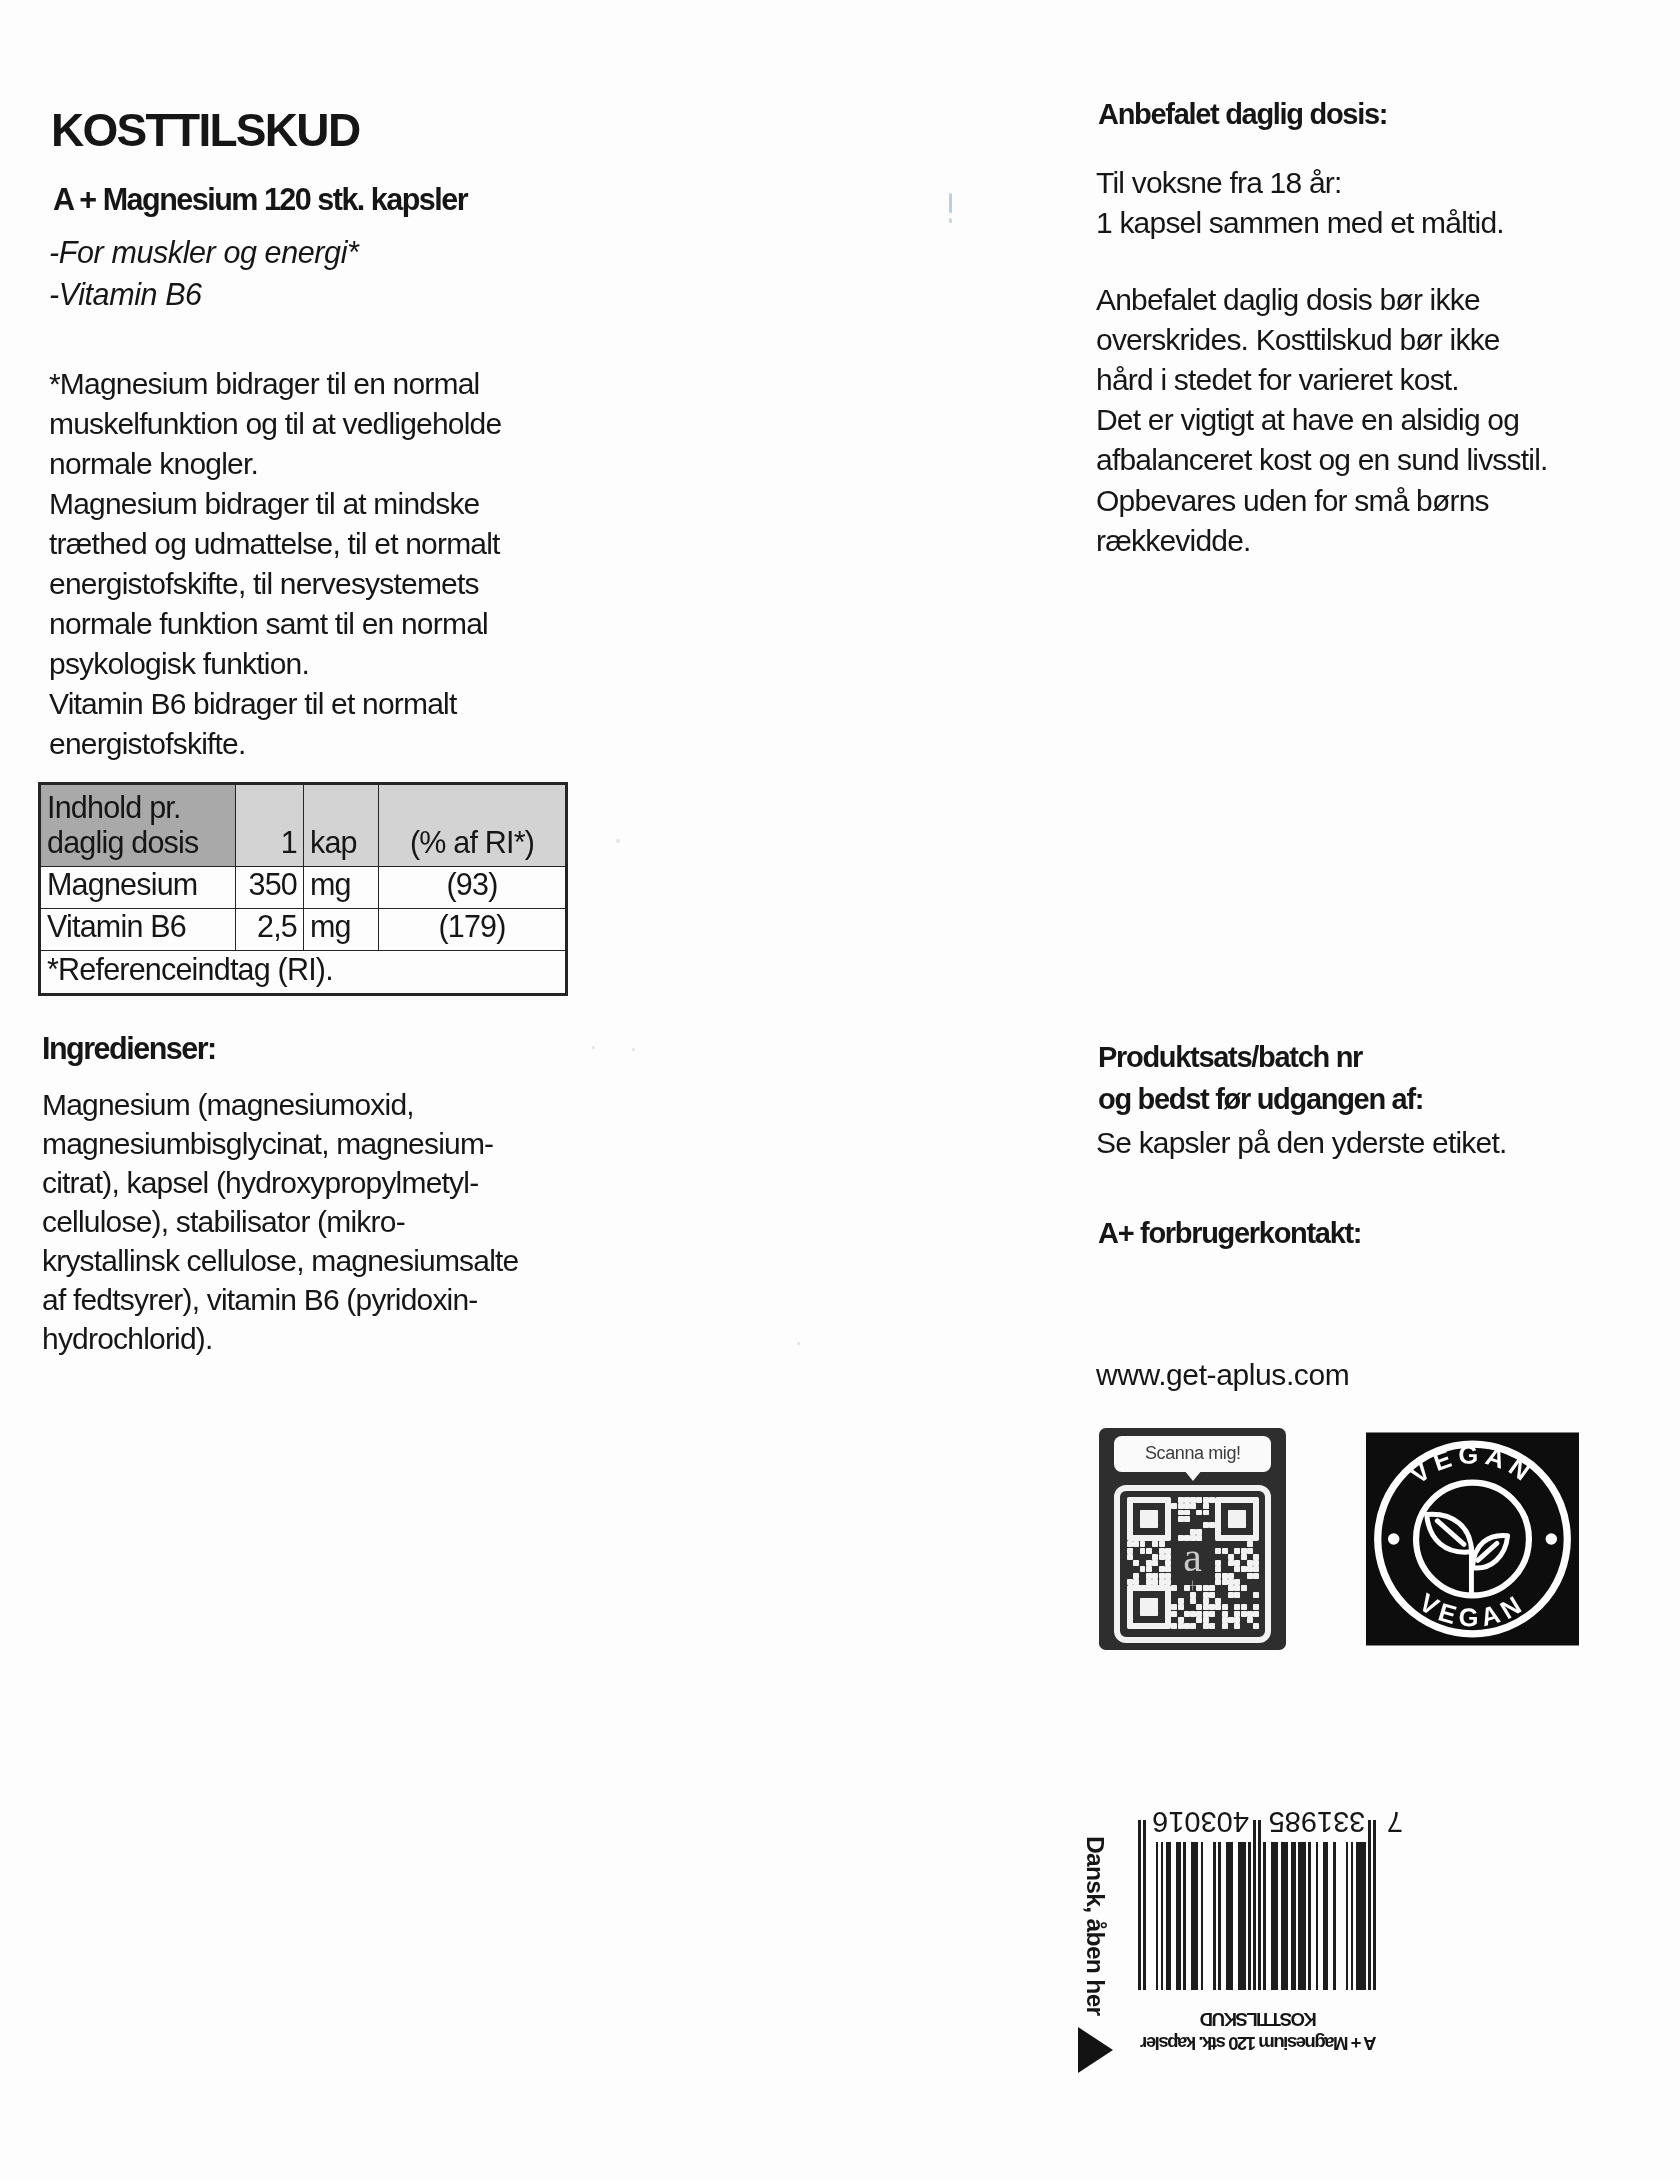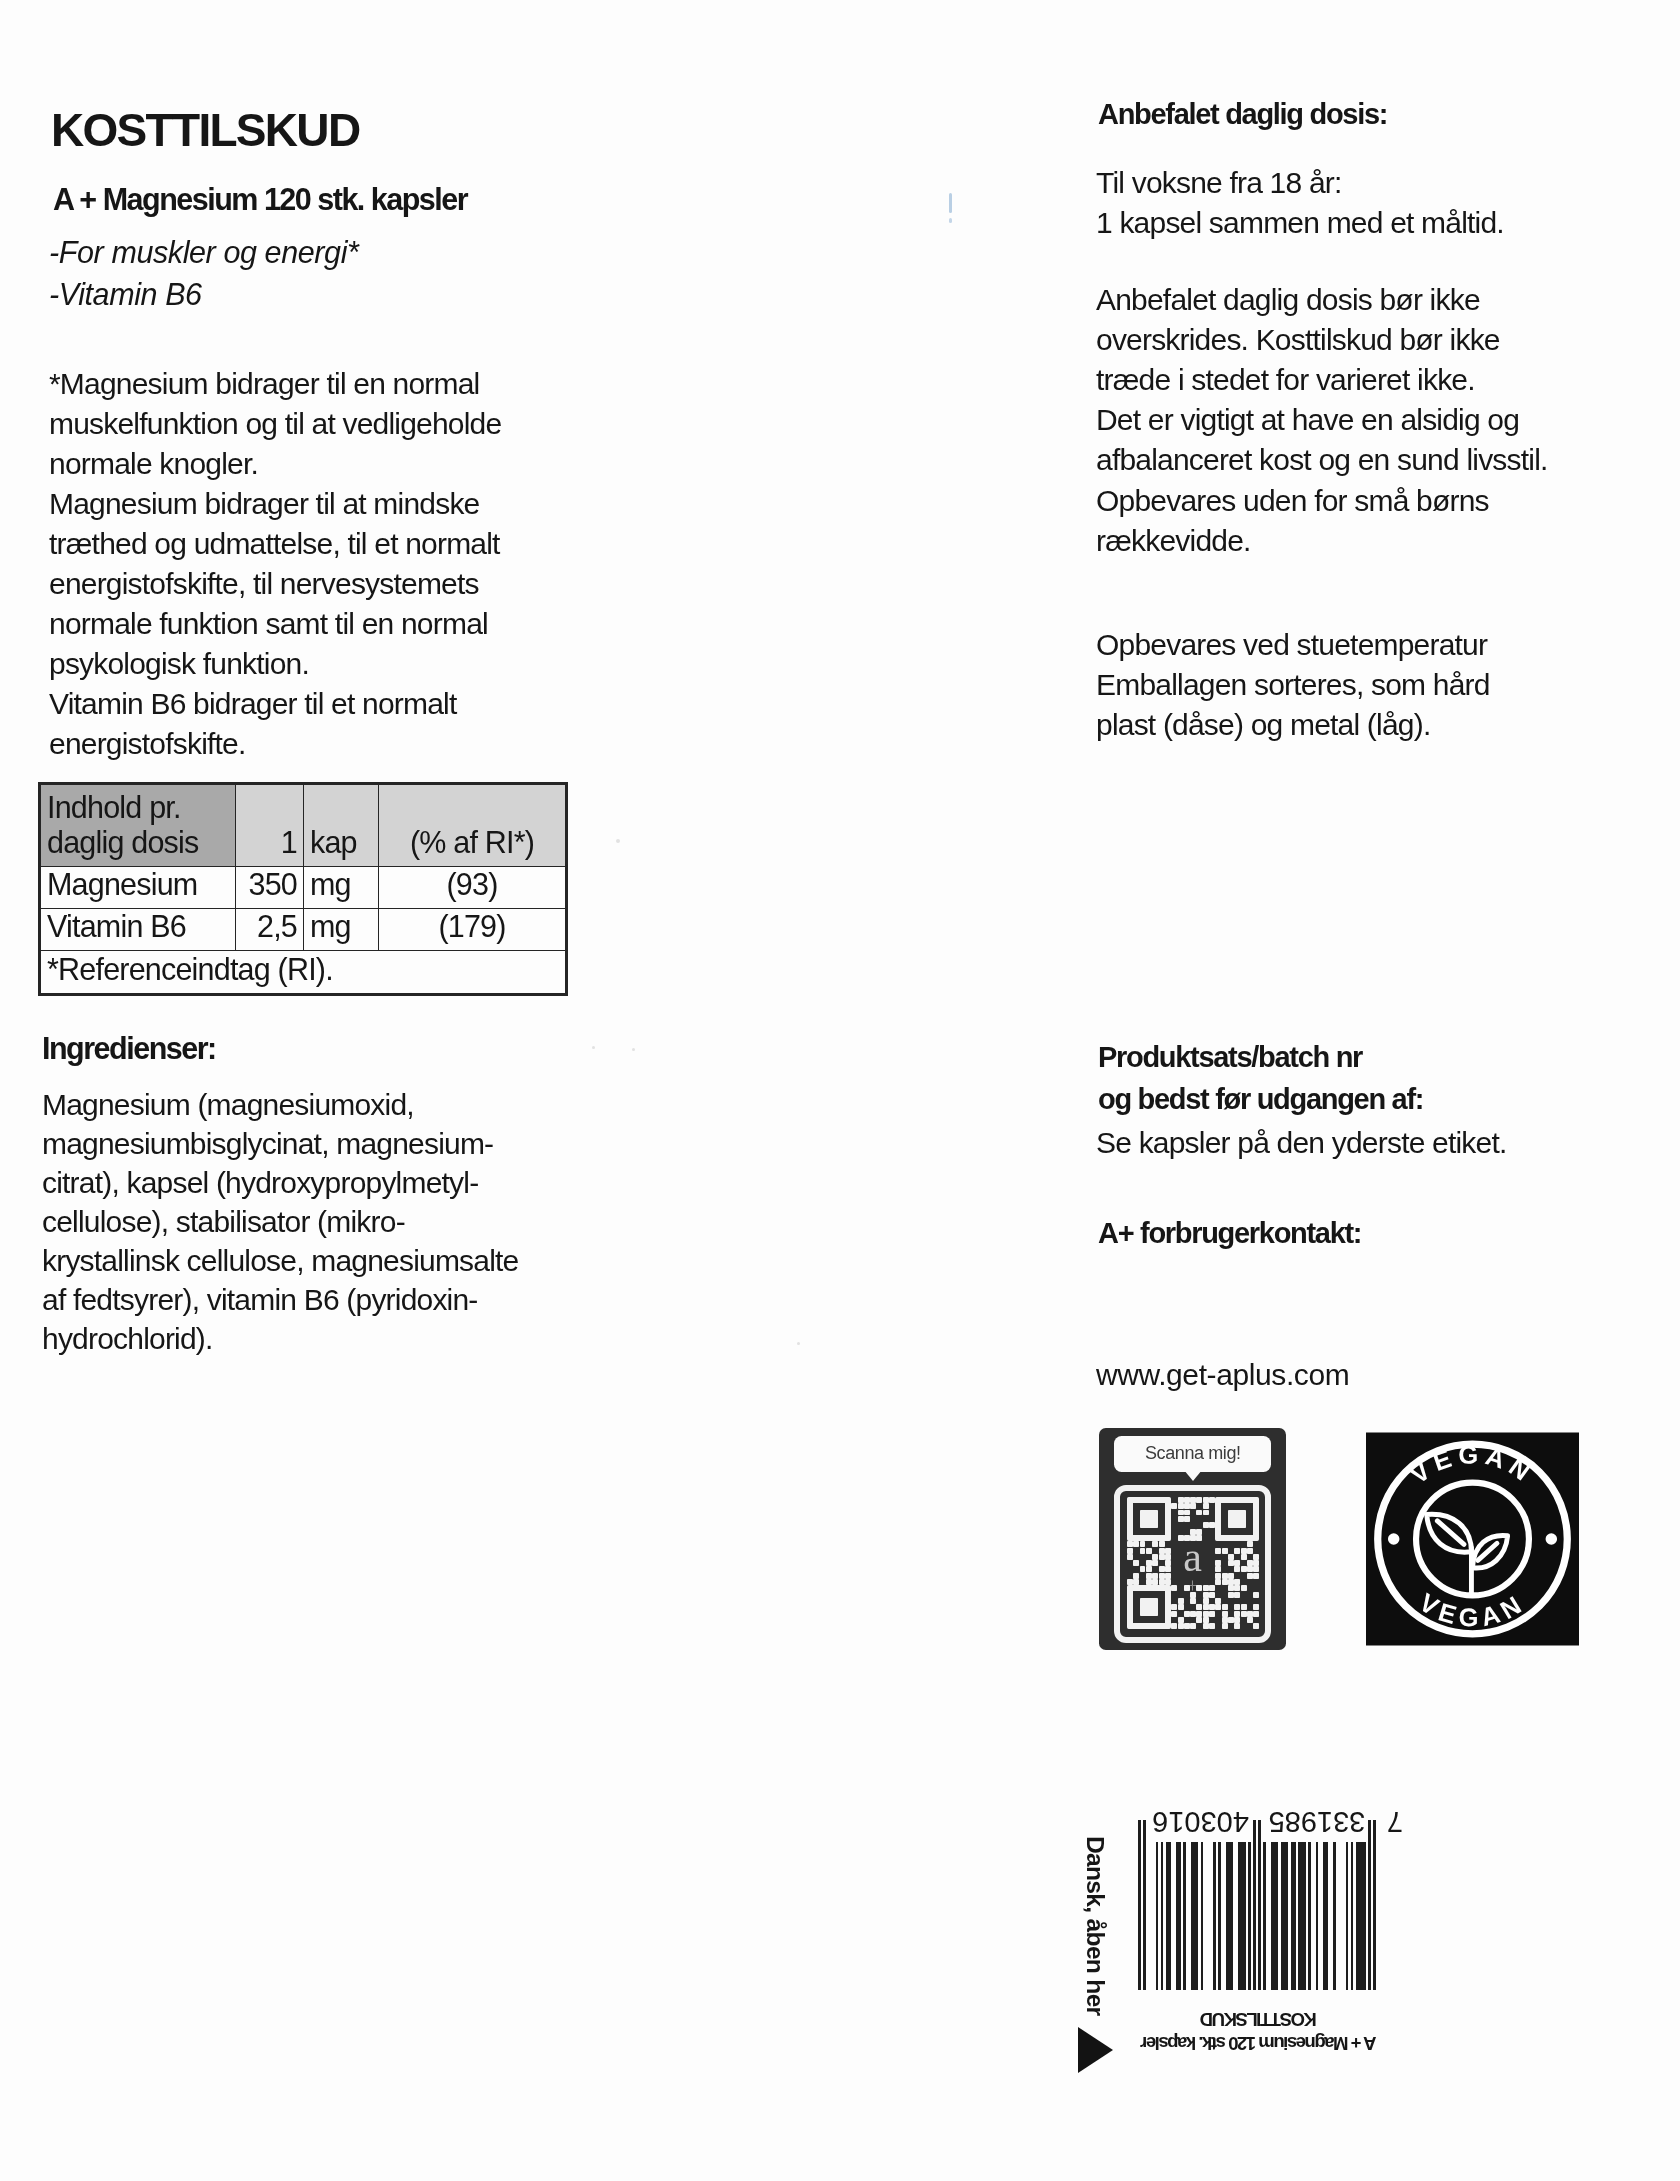--- a/index.html
+++ b/index.html
@@ -138,30 +138,27 @@
 af fedtsyrer), vitamin B6 (pyridoxin-
 hydrochlorid).</div>
 
   <div class="abs h2r" style="left:1098px;top:93px;">Anbefalet daglig dosis:</div>
 
   <div class="abs body-text pre" style="left:1096px;top:163px;">Til voksne fra 18 år:
 1 kapsel sammen med et måltid.</div>
 
   <div class="abs body-text pre" style="left:1096px;top:280px;">Anbefalet daglig dosis bør ikke
 overskrides. Kosttilskud bør ikke
-træde i stedet for varieret ikke.
+hård i stedet for varieret kost.
 Det er vigtigt at have en alsidig og
 afbalanceret kost og en sund livsstil.</div>
 
   <div class="abs body-text pre" style="left:1096px;top:481px;">Opbevares uden for små børns
 rækkevidde.</div>
 
-  <div class="abs body-text pre" style="left:1096px;top:625px;">Opbevares ved stuetemperatur
-Emballagen sorteres, som hård
-plast (dåse) og metal (låg).</div>
 
   <div class="abs h2r pre" style="left:1098px;top:1036px;">Produktsats/batch nr
 og bedst før udgangen af:</div>
 
   <div class="abs body-text" style="left:1096px;top:1123px;">Se kapsler på den yderste etiket.</div>
 
   <div class="abs h2r" style="left:1098px;top:1212px;">A+ forbrugerkontakt:</div>
 
 
   <div class="abs website" style="left:1096px;top:1358px;">www.get-aplus.com</div>

